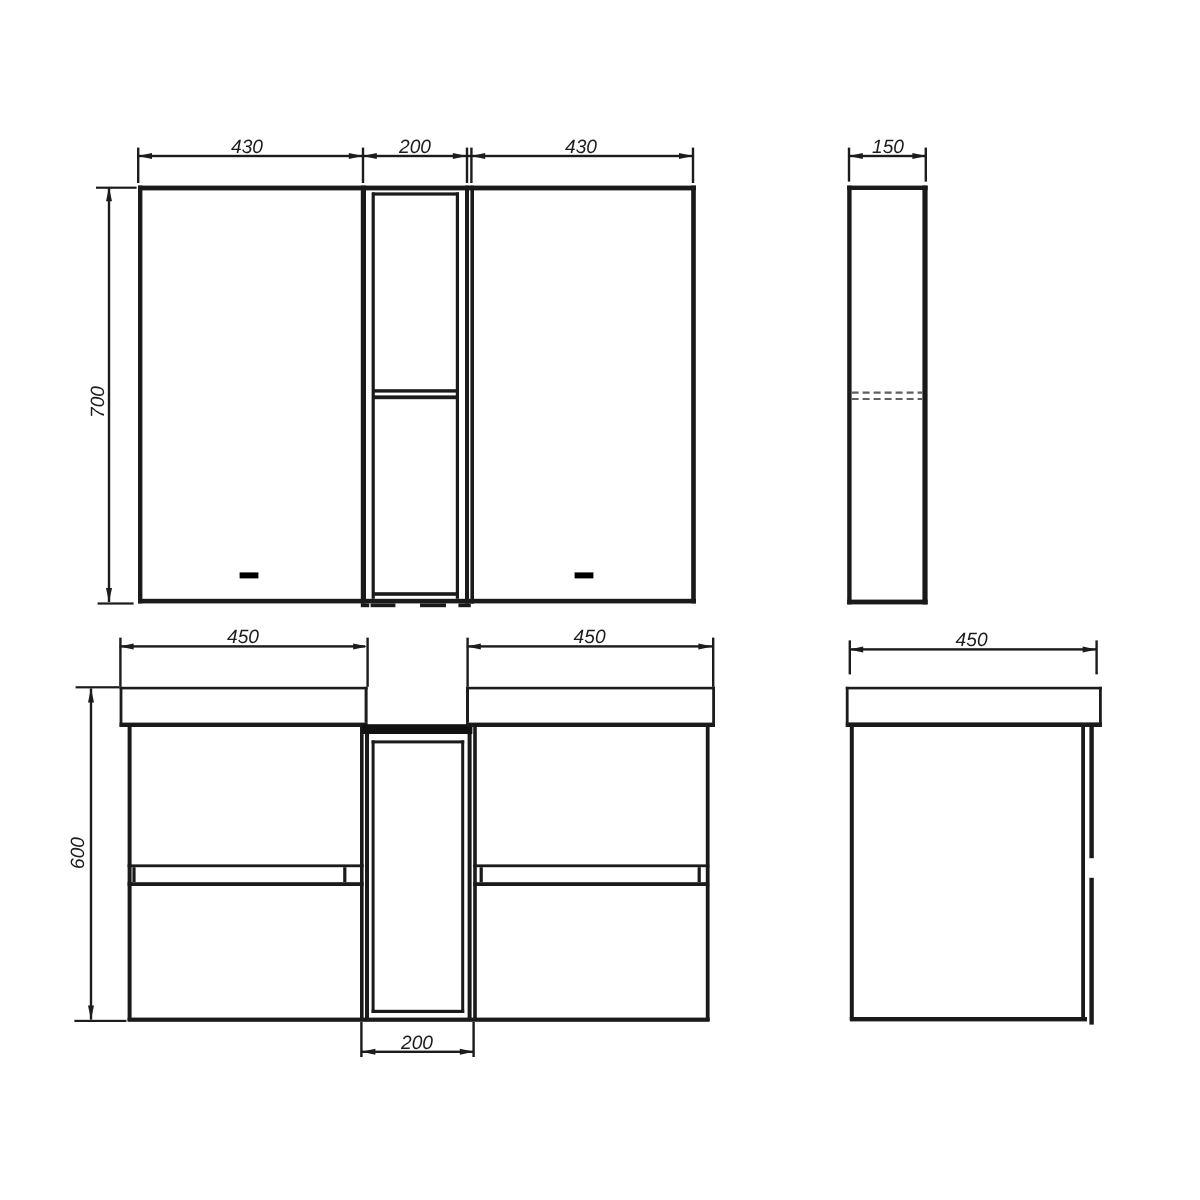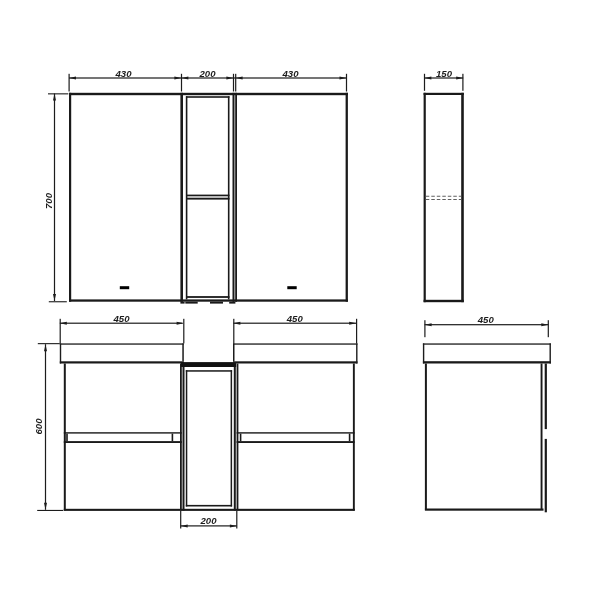--- a/index.html
+++ b/index.html
@@ -1,16 +1,16 @@
 <!DOCTYPE html>
 <html><head>
 <meta charset="utf-8">
 <style>
   html,body{margin:0;padding:0;background:#ffffff;}
-  .wrap{width:600px;height:600px;position:relative;background:#eab308;overflow:hidden;font-weight:bold;}
+  .wrap{width:600px;height:600px;position:relative;background:#eab308;overflow:hidden;}
   text{font-family:"Liberation Sans",sans-serif;font-style:italic;fill:#1c1c1c;}
 </style>
 </head>
 <body>
 <div class="wrap">
 <svg width="600" height="600" viewBox="0 0 600 600" xmlns="http://www.w3.org/2000/svg">
 
   <rect x="0" y="0" width="600" height="600" fill="#ffffff"></rect>
 
   <rect x="69" y="92.8" width="279" height="2.4" fill="#1a1a1a"></rect>

